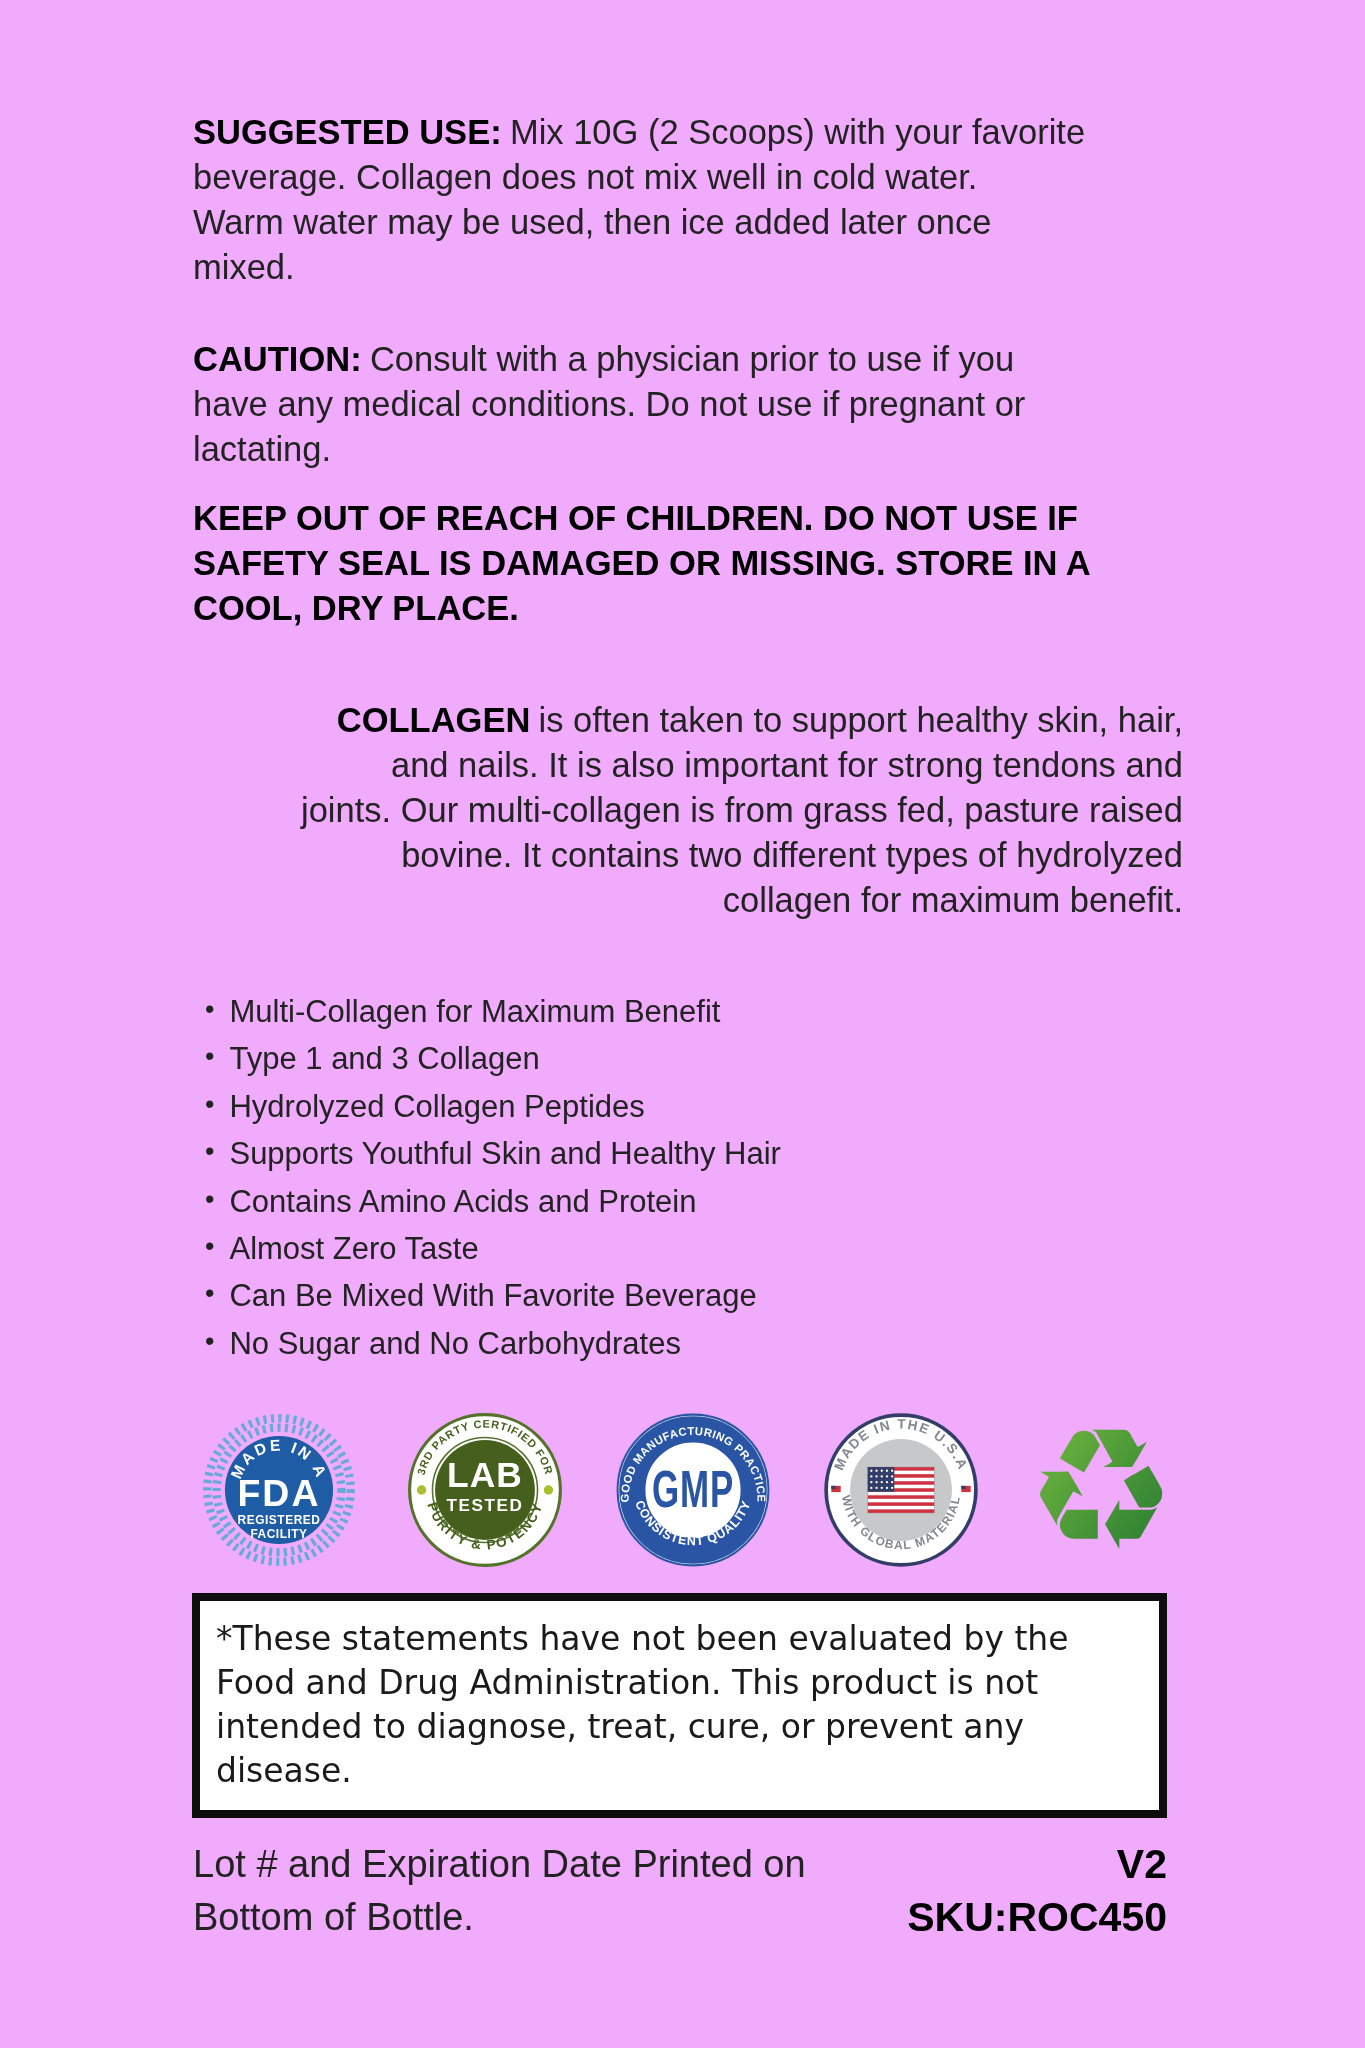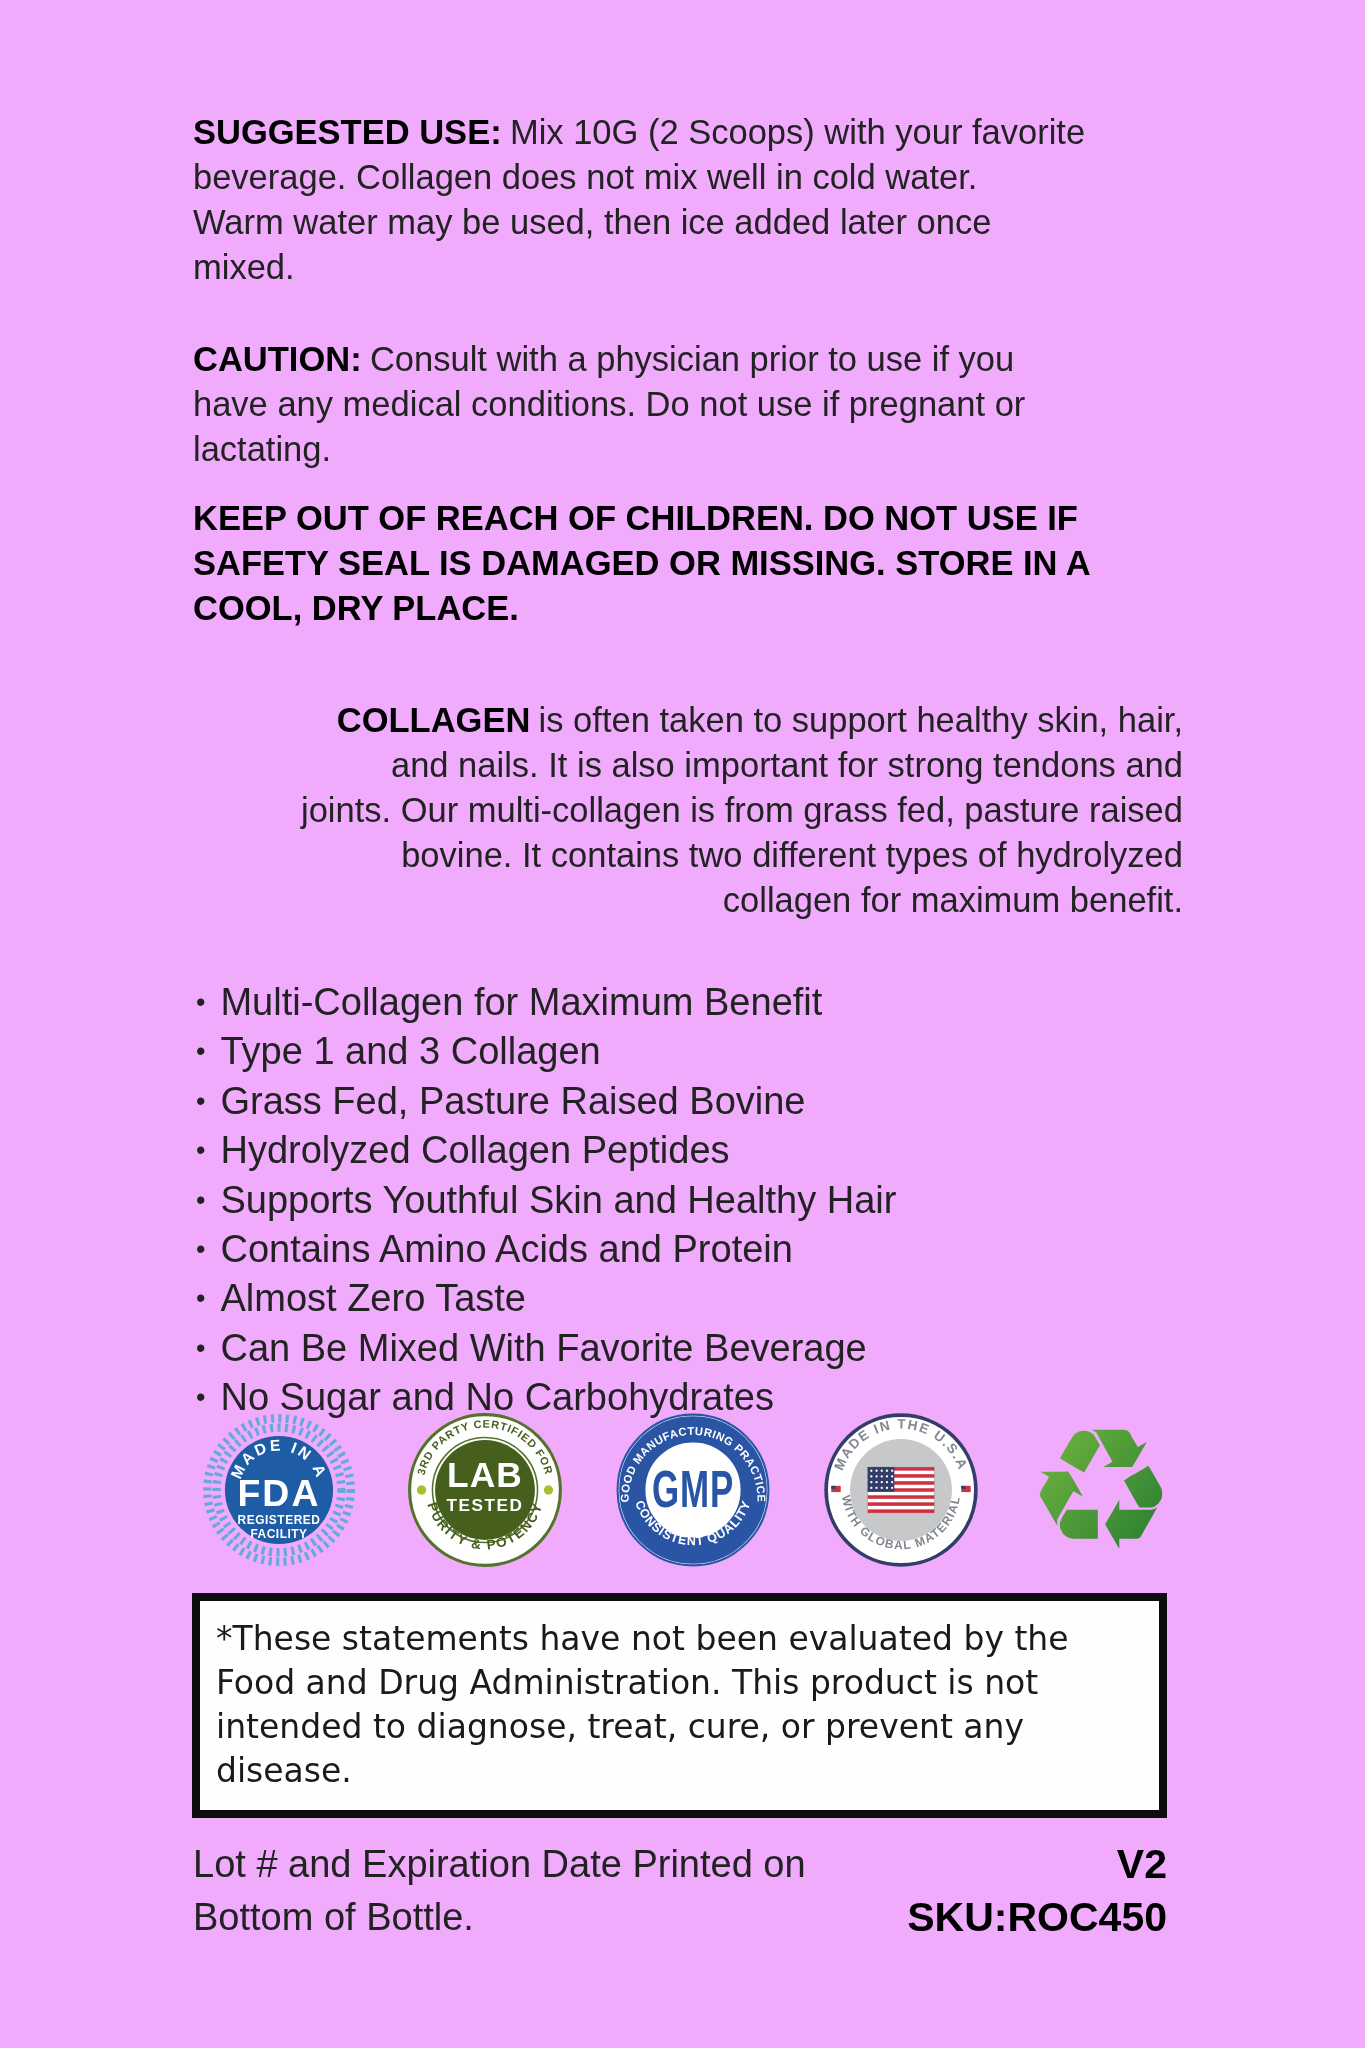--- a/index.html
+++ b/index.html
@@ -2,22 +2,22 @@
 <html><head>
 <meta charset="utf-8">
 <style>
   html,body{margin:0;padding:0;background:#ffffff;}
   .page{position:relative;width:1365px;height:2048px;background:#f0abfc;overflow:hidden;
         font-family:"Liberation Sans",sans-serif;color:#222;}
   .para{position:absolute;left:193px;width:990px;font-size:34.5px;line-height:45px;white-space:nowrap;}
   .para .line{white-space:nowrap;}
   .b{font-weight:bold;color:#000;margin-right:.24em;}
   .warning .line{font-weight:bold;color:#000;}
-  ul.bullets{position:absolute;left:193px;top:977px;margin:3px;padding:0;list-style:none;
-             font-size:38px;line-height:45.4px;white-space:nowrap;}
+  ul.bullets{position:absolute;left:193px;top:977px;margin:12px;padding:0;list-style:none;
+             font-size:31px;line-height:45.4px;white-space:nowrap;}
   ul.bullets li::before{content:"•";font-size:27px;margin-right:15px;position:relative;top:-4px;}
   .badges{position:absolute;left:0;top:1412px;width:1365px;height:170px;}
   .badge{position:absolute;top:0;}
   .badge svg{display:block;}
   svg text{font-family:"Liberation Sans",sans-serif;font-weight:700;}
   .disclaimer-box{position:absolute;left:192px;top:1593px;width:975px;height:225px;
                   border:8px solid #0d0d0d;box-sizing:border-box;background:#fefefe;}
   .disclaimer-inner{padding:16px 16px;font-family:"DejaVu Sans",sans-serif;
                     font-size:33px;line-height:44px;color:#1a1a1a;white-space:nowrap;}
   .footer-left{position:absolute;left:193px;top:1838px;font-size:38px;line-height:53px;color:#222;white-space:nowrap;}
@@ -52,21 +52,20 @@
     <div class="line"><span class="b">COLLAGEN</span><span>is often taken to support healthy skin, hair,</span></div>
     <div class="line">and nails. It is also important for strong tendons and</div>
     <div class="line">joints. Our multi-collagen is from grass fed, pasture raised</div>
     <div class="line">bovine. It contains two different types of hydrolyzed</div>
     <div class="line">collagen for maximum benefit.</div>
   </section>
 
   <ul class="bullets">
     <li>Multi-Collagen for Maximum Benefit</li>
     <li>Type 1 and 3 Collagen</li>
-    <li>Grass Fed, Pasture Raised Bovine</li>
     <li>Hydrolyzed Collagen Peptides</li>
     <li>Supports Youthful Skin and Healthy Hair</li>
     <li>Contains Amino Acids and Protein</li>
     <li>Almost Zero Taste</li>
     <li>Can Be Mixed With Favorite Beverage</li>
     <li>No Sugar and No Carbohydrates</li>
   </ul>
 
   <div class="badges">
 

